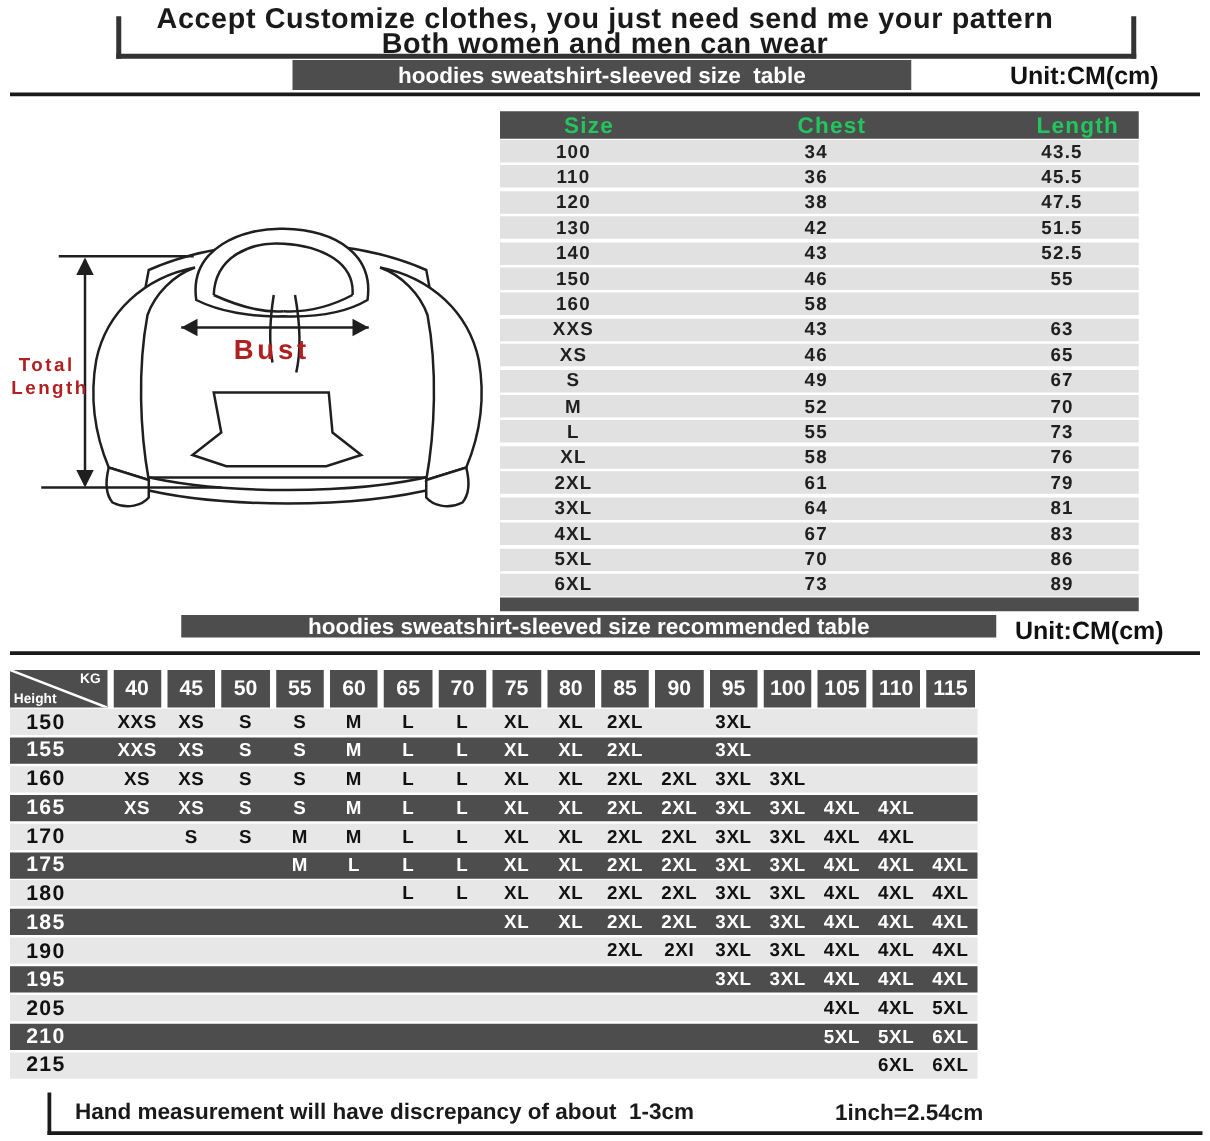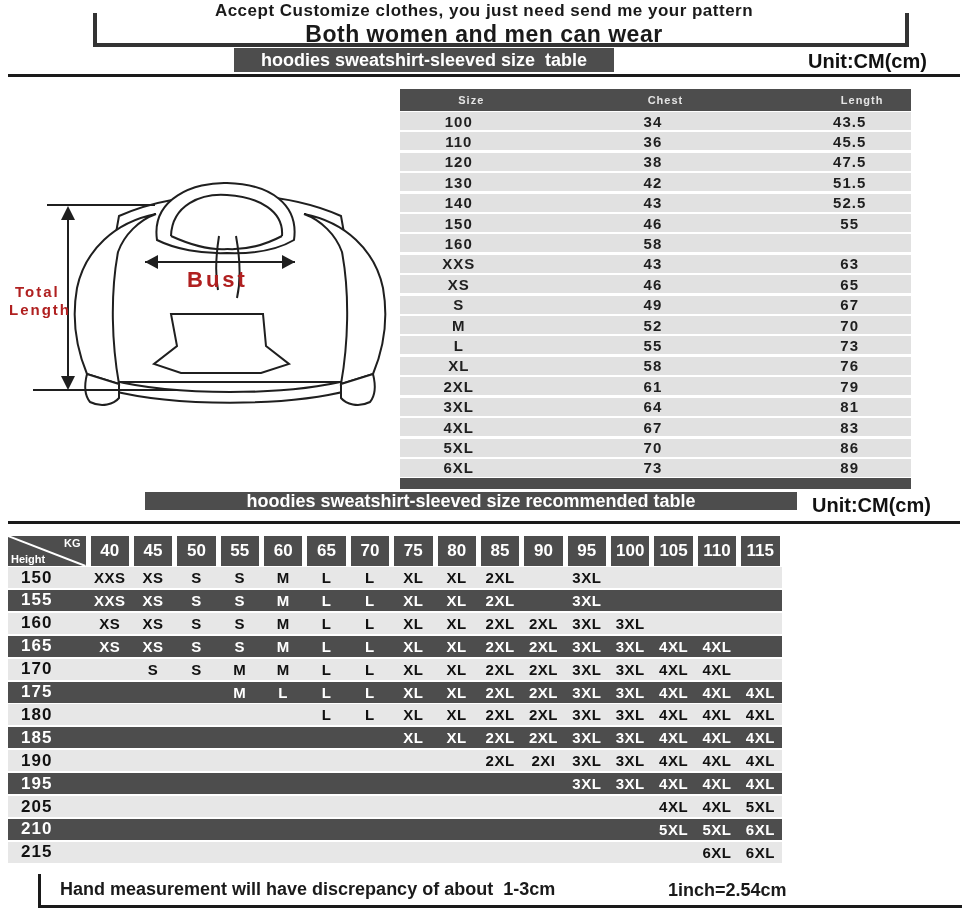--- a/index.html
+++ b/index.html
@@ -1,43 +1,43 @@
 <!DOCTYPE html>
 <html><head>
 <meta charset="utf-8">
 <style>
   html,body{margin:0;padding:0;background:#fff;}
   .page{position:relative;width:968px;height:913px;background:#fff;overflow:hidden;
         font-family:"Liberation Sans",sans-serif;color:#1a1a1a;}
 
   
   .title-line1{position:absolute;top:1px;left:0;width:100%;text-align:center;
-               font-size:17px;font-weight:bold;letter-spacing:.5px;white-space:pre;}
+               font-size:23px;font-weight:bold;letter-spacing:.5px;white-space:pre;}
   .title-line2{position:absolute;top:21px;left:0;width:100%;text-align:center;
                font-size:23px;font-weight:bold;letter-spacing:.5px;white-space:pre;}
   .title-bracket{position:absolute;left:93px;top:13px;width:808px;height:30px;
                  border-left:4px solid #333;border-right:4px solid #333;border-bottom:4px solid #333;}
   .rule{position:absolute;left:8px;width:952px;height:3px;background:#1a1a1a;}
   .rule-top{top:74px;}
   .rule-mid{top:521px;}
 
   
   .sec-bar{position:absolute;background:#4d4d4d;color:#fff;font-weight:bold;font-size:18px;
            display:flex;align-items:center;justify-content:center;white-space:pre;}
-  .sec1-bar{left:234px;top:48px;width:380px;height:24px;text-align:center;}
+  .sec1-bar{left:234px;top:48px;width:495px;height:24px;text-align:center;}
   .sec2-bar{left:145px;top:492px;width:652px;height:18px;}
   .unit{position:absolute;font-size:20px;font-weight:bold;color:#111;white-space:pre;}
   .unit1{left:808px;top:50px;}
   .unit2{left:812px;top:494px;}
 
   
   .t1{position:absolute;left:400px;top:89px;width:511px;}
   .t1-head{display:grid;grid-template-columns:23% 53% 24%;background:#4d4d4d;height:22px;
            align-items:center;margin-bottom:1px;}
-  .t1-head div{text-align:center;color:#e5e5e5;font-weight:bold;font-size:11px;letter-spacing:1px;padding-left:25px;}
+  .t1-head div{text-align:center;color:#22c55e;font-weight:bold;font-size:18px;letter-spacing:1px;padding-left:25px;}
   .t1-rows{display:flex;flex-direction:column;justify-content:space-between;height:365px;}
   .t1-row{display:grid;grid-template-columns:23% 53% 24%;background:#e1e1e1;height:18px;align-items:center;}
   .t1-cell{text-align:center;font-weight:bold;font-size:15px;color:#1f1f1f;letter-spacing:1px;}
   .t1-foot{height:11px;background:#4d4d4d;margin-top:1px;}
 
   
   .diagram{position:absolute;left:5px;top:150px;}
 
   
   .t2{position:absolute;left:8px;top:536px;width:774px;}

